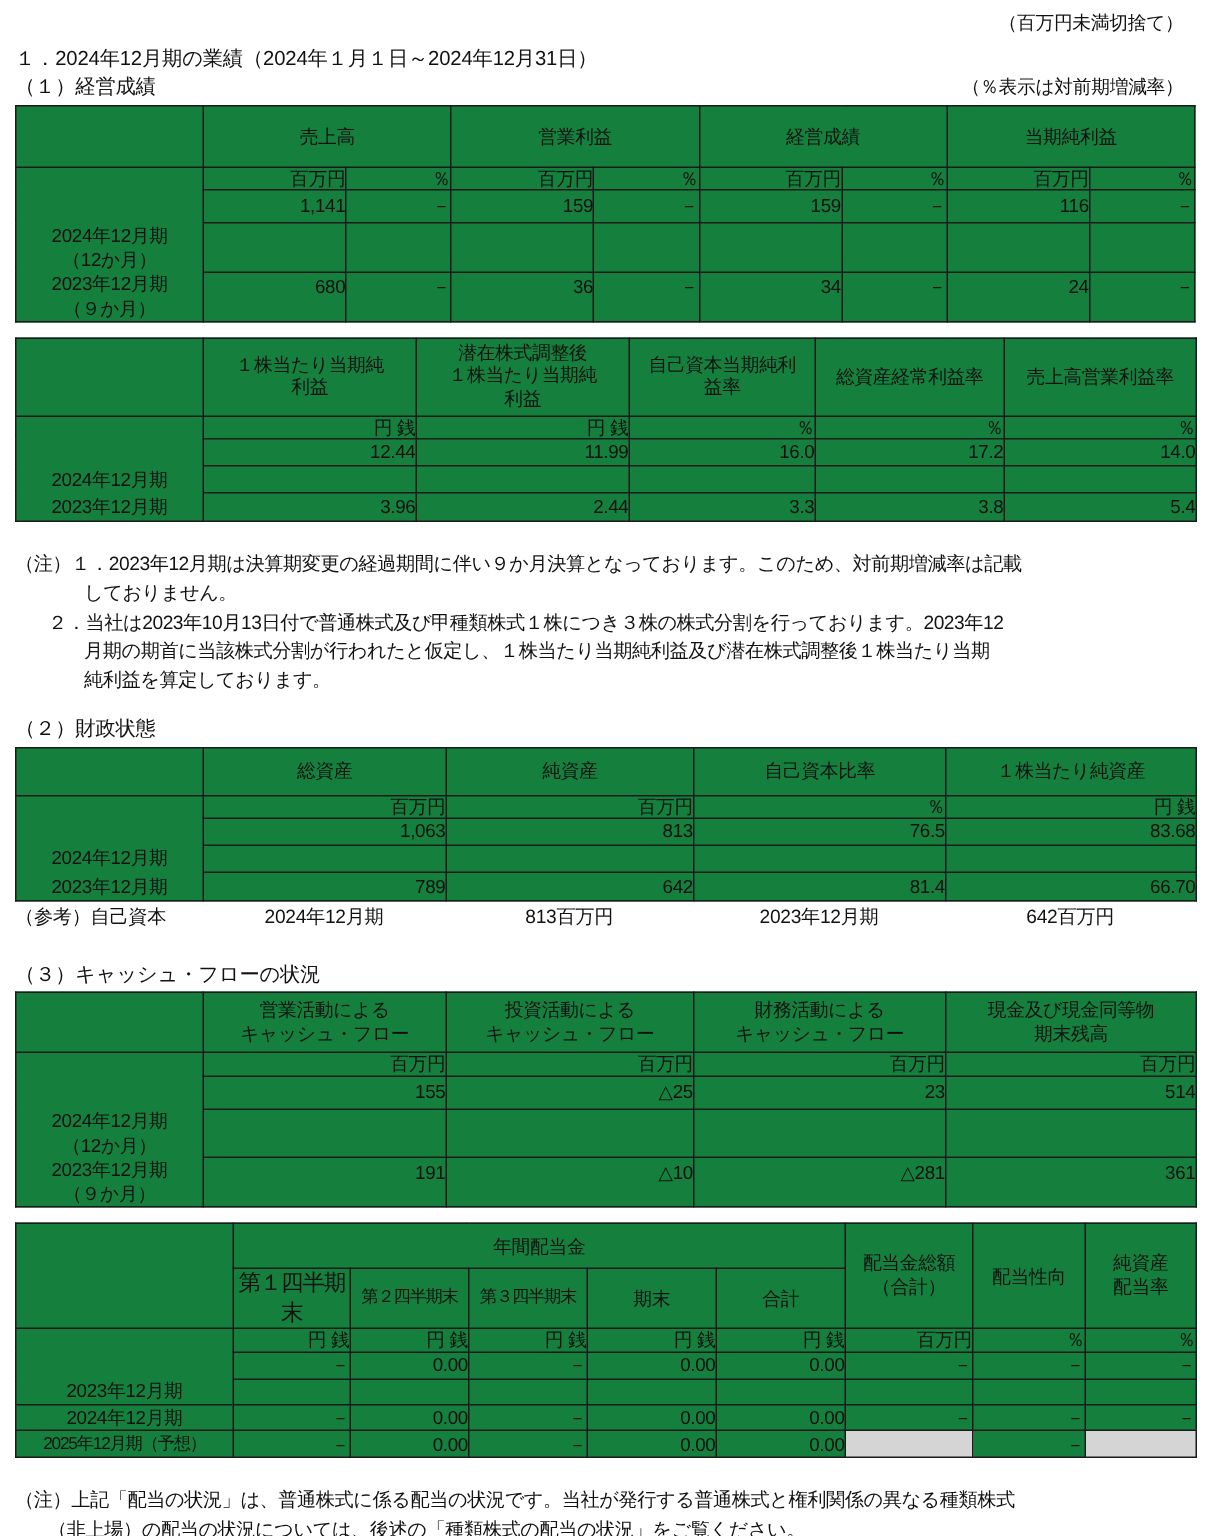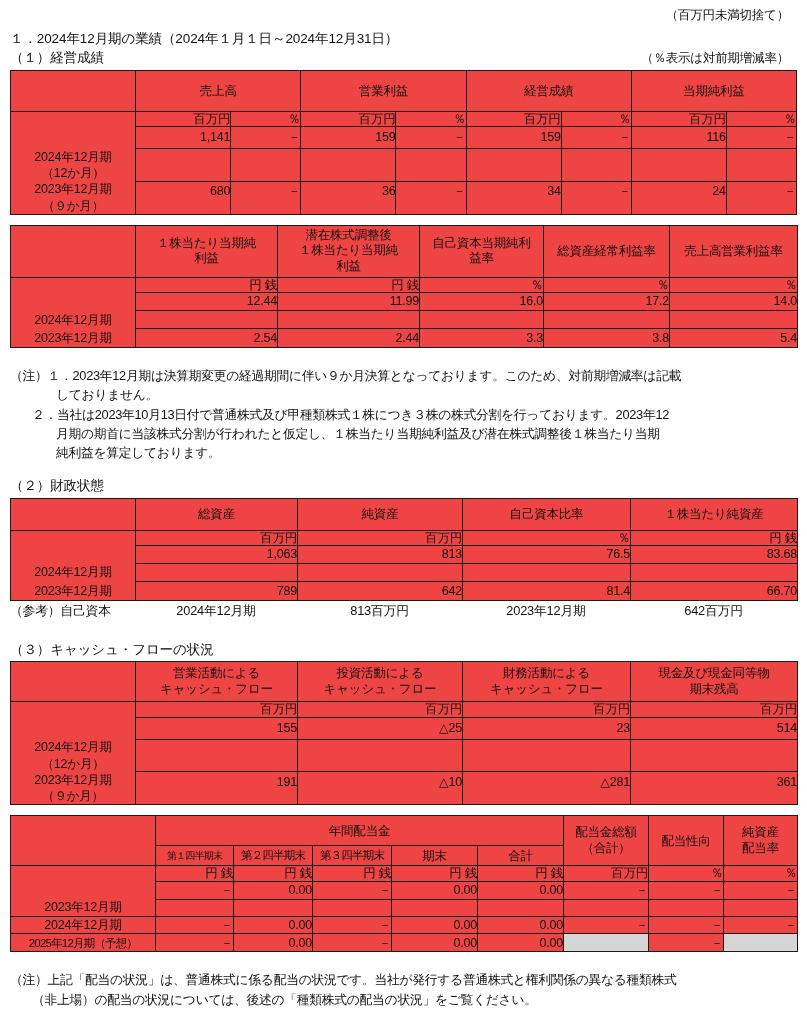--- a/index.html
+++ b/index.html
@@ -51,21 +51,21 @@
     display: flex;
     align-items: flex-end;
     justify-content: space-between;
   }
 
   table.fin {
     border-collapse: collapse;
     width: 787px;
     table-layout: fixed;
     margin-top: 2px;
-    background: #ef4444;
+    background: #15803d;
     padding-left: 37px;
   }
   table.fin td, table.fin th {
     border: 1px solid #1a1a1a;
     font-weight: normal;
     font-size: 12.5px;
     padding: 0;
     vertical-align: middle;
     letter-spacing: -0.2px;
   }
@@ -265,21 +265,21 @@
       <tr style="height:18px">
         <td class="rowlabel" style="border-top:none;border-bottom:none">2024年12月期</td>
         <td class="num" style="border-top:none"></td>
         <td class="num" style="border-top:none"></td>
         <td class="num" style="border-top:none"></td>
         <td class="num" style="border-top:none"></td>
         <td class="num" style="border-top:none"></td>
       </tr>
       <tr style="height:19px">
         <td class="rowlabel" style="border-top:none">2023年12月期</td>
-        <td class="num">2.54</td>
+        <td class="num">3.96</td>
         <td class="num">2.44</td>
         <td class="num">3.3</td>
         <td class="num">3.8</td>
         <td class="num">5.4</td>
       </tr>
     </tbody>
   </table>
 
   <div class="notes">
     <div class="ln ind1">
@@ -448,21 +448,21 @@
           <div>配当金総額</div>
           <div>（合計）</div>
         </td>
         <td class="hcell" rowspan="2">配当性向</td>
         <td class="hcell two" rowspan="2">
           <div>純資産</div>
           <div>配当率</div>
         </td>
       </tr>
       <tr style="height:20px">
-        <td class="hcell" style="font-size:10px;letter-spacing:-0.8px">第１四半期末</td>
+        <td class="hcell" style="font-size:15px;letter-spacing:-0.8px">第１四半期末</td>
         <td class="hcell" style="font-size:11.5px;letter-spacing:-0.8px">第２四半期末</td>
         <td class="hcell" style="font-size:11.5px;letter-spacing:-0.8px">第３四半期末</td>
         <td class="hcell">期末</td>
         <td class="hcell">合計</td>
       </tr>
       <tr>
         <td style="border-bottom:none" rowspan="2"></td>
         <td class="unit">円 銭</td>
         <td class="unit">円 銭</td>
         <td class="unit">円 銭</td>

